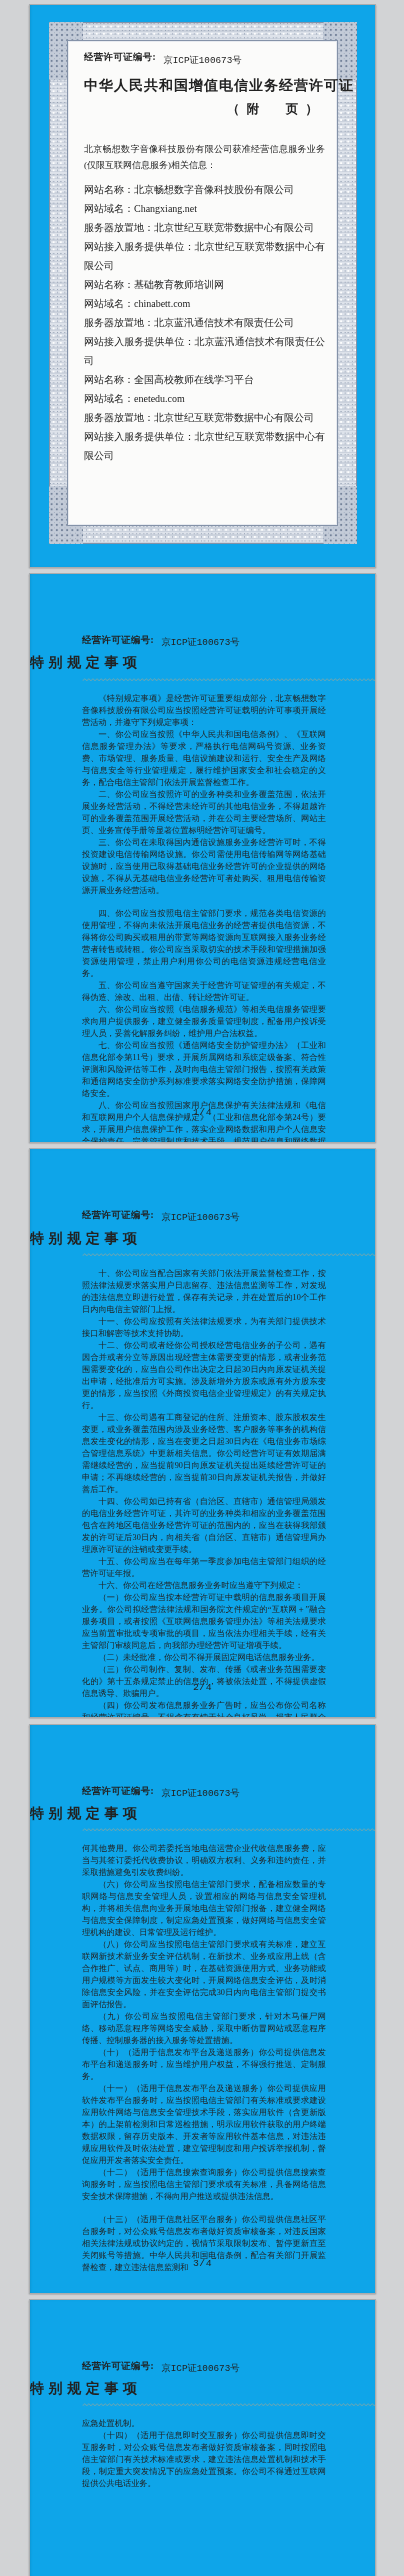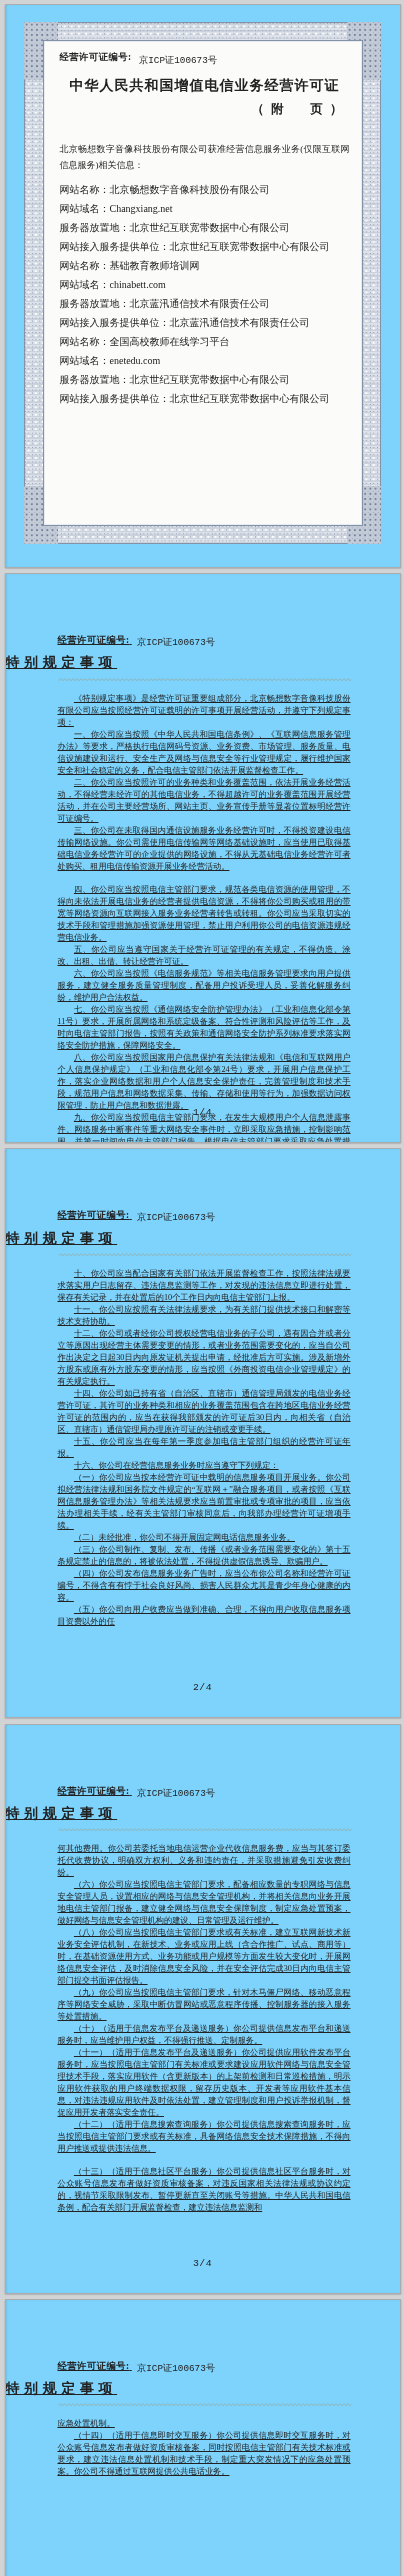--- a/index.html
+++ b/index.html
@@ -5,28 +5,27 @@
   html,body{margin:0;padding:0;}
   body{
     width:405px;height:2873px;
     background:#d2d3d5;
     font-family:"Liberation Serif","DejaVu Serif",serif;
     color:#222;
     overflow:hidden;
   }
   .page{
     position:relative;
-    width:396px;
+    width:347px;
     margin:0 auto 5.2px auto;
-    background:#7dd3fc;
+    background:#0ea5e9;
     border:0.5px solid #aaacae;
     box-shadow:0 0.5px 1.5px rgba(0,0,0,.35), inset 1.5px 0 3.1px -2.1px rgba(0,0,0,.25);
     box-sizing:border-box;
     overflow:hidden;
-    text-decoration:underline;
   }
   .page.cert{height:564px;margin-top:4.1px;}
   .page.prov{height:570px;}
 
   
   .cert-frame{
     position:absolute;left:18.5px;right:18.5px;top:16.5px;bottom:23px;
     border:1px solid #8492a8;
     background-color:#dde2ea;
     background-image:
@@ -155,20 +154,21 @@
             <path d="M0 5 L4 1.5 L8 5" stroke="#98a698" stroke-width="1.4" fill="none"></path>
           </pattern>
         </defs>
       <rect width="100%" height="7" fill="url(#zz2)"></rect>
     </svg>
   </div>
   <div class="prov-body">
     <p>十、你公司应当配合国家有关部门依法开展监督检查工作，按照法律法规要求落实用户日志留存、违法信息监测等工作，对发现的违法信息立即进行处置，保存有关记录，并在处置后的10个工作日内向电信主管部门上报。</p>
     <p>十一、你公司应按照有关法律法规要求，为有关部门提供技术接口和解密等技术支持协助。</p>
     <p>十二、你公司或者经你公司授权经营电信业务的子公司，遇有因合并或者分立等原因出现经营主体需要变更的情形，或者业务范围需要变化的，应当自公司作出决定之日起30日内向原发证机关提出申请，经批准后方可实施。涉及新增外方股东或原有外方股东变更的情形，应当按照《外商投资电信企业管理规定》的有关规定执行。</p>
+    <p>十三、你公司遇有工商登记的住所、注册资本、股东股权发生变更，或业务覆盖范围内涉及业务经营、客户服务等事务的机构信息发生变化的情形，应当在变更之日起30日内在《电信业务市场综合管理信息系统》中更新相关信息。你公司经营许可证有效期届满需继续经营的，应当提前90日向原发证机关提出延续经营许可证的申请；不再继续经营的，应当提前30日向原发证机关报告，并做好善后工作。</p>
     <p>十四、你公司如已持有省（自治区、直辖市）通信管理局颁发的电信业务经营许可证，其许可的业务种类和相应的业务覆盖范围包含在跨地区电信业务经营许可证的范围内的，应当在获得我部颁发的许可证后30日内，向相关省（自治区、直辖市）通信管理局办理原许可证的注销或变更手续。</p>
     <p>十五、你公司应当在每年第一季度参加电信主管部门组织的经营许可证年报。</p>
     <p>十六、你公司在经营信息服务业务时应当遵守下列规定：</p>
     <p>（一）你公司应当按本经营许可证中载明的信息服务项目开展业务。你公司拟经营法律法规和国务院文件规定的“互联网＋”融合服务项目，或者按照《互联网信息服务管理办法》等相关法规要求应当前置审批或专项审批的项目，应当依法办理相关手续，经有关主管部门审核同意后，向我部办理经营许可证增项手续。</p>
     <p>（二）未经批准，你公司不得开展固定网电话信息服务业务。</p>
     <p>（三）你公司制作、复制、发布、传播《或者业务范围需要变化的》第十五条规定禁止的信息的，将被依法处置，不得提供虚假信息诱导、欺骗用户。</p>
     <p>（四）你公司发布信息服务业务广告时，应当公布你公司名称和经营许可证编号，不得含有有悖于社会良好风尚、损害人民群众尤其是青少年身心健康的内容。</p>
     <p>（五）你公司向用户收费应当做到准确、合理，不得向用户收取信息服务项目资费以外的任</p>
   </div>
   <div class="page-no">2/4</div>

